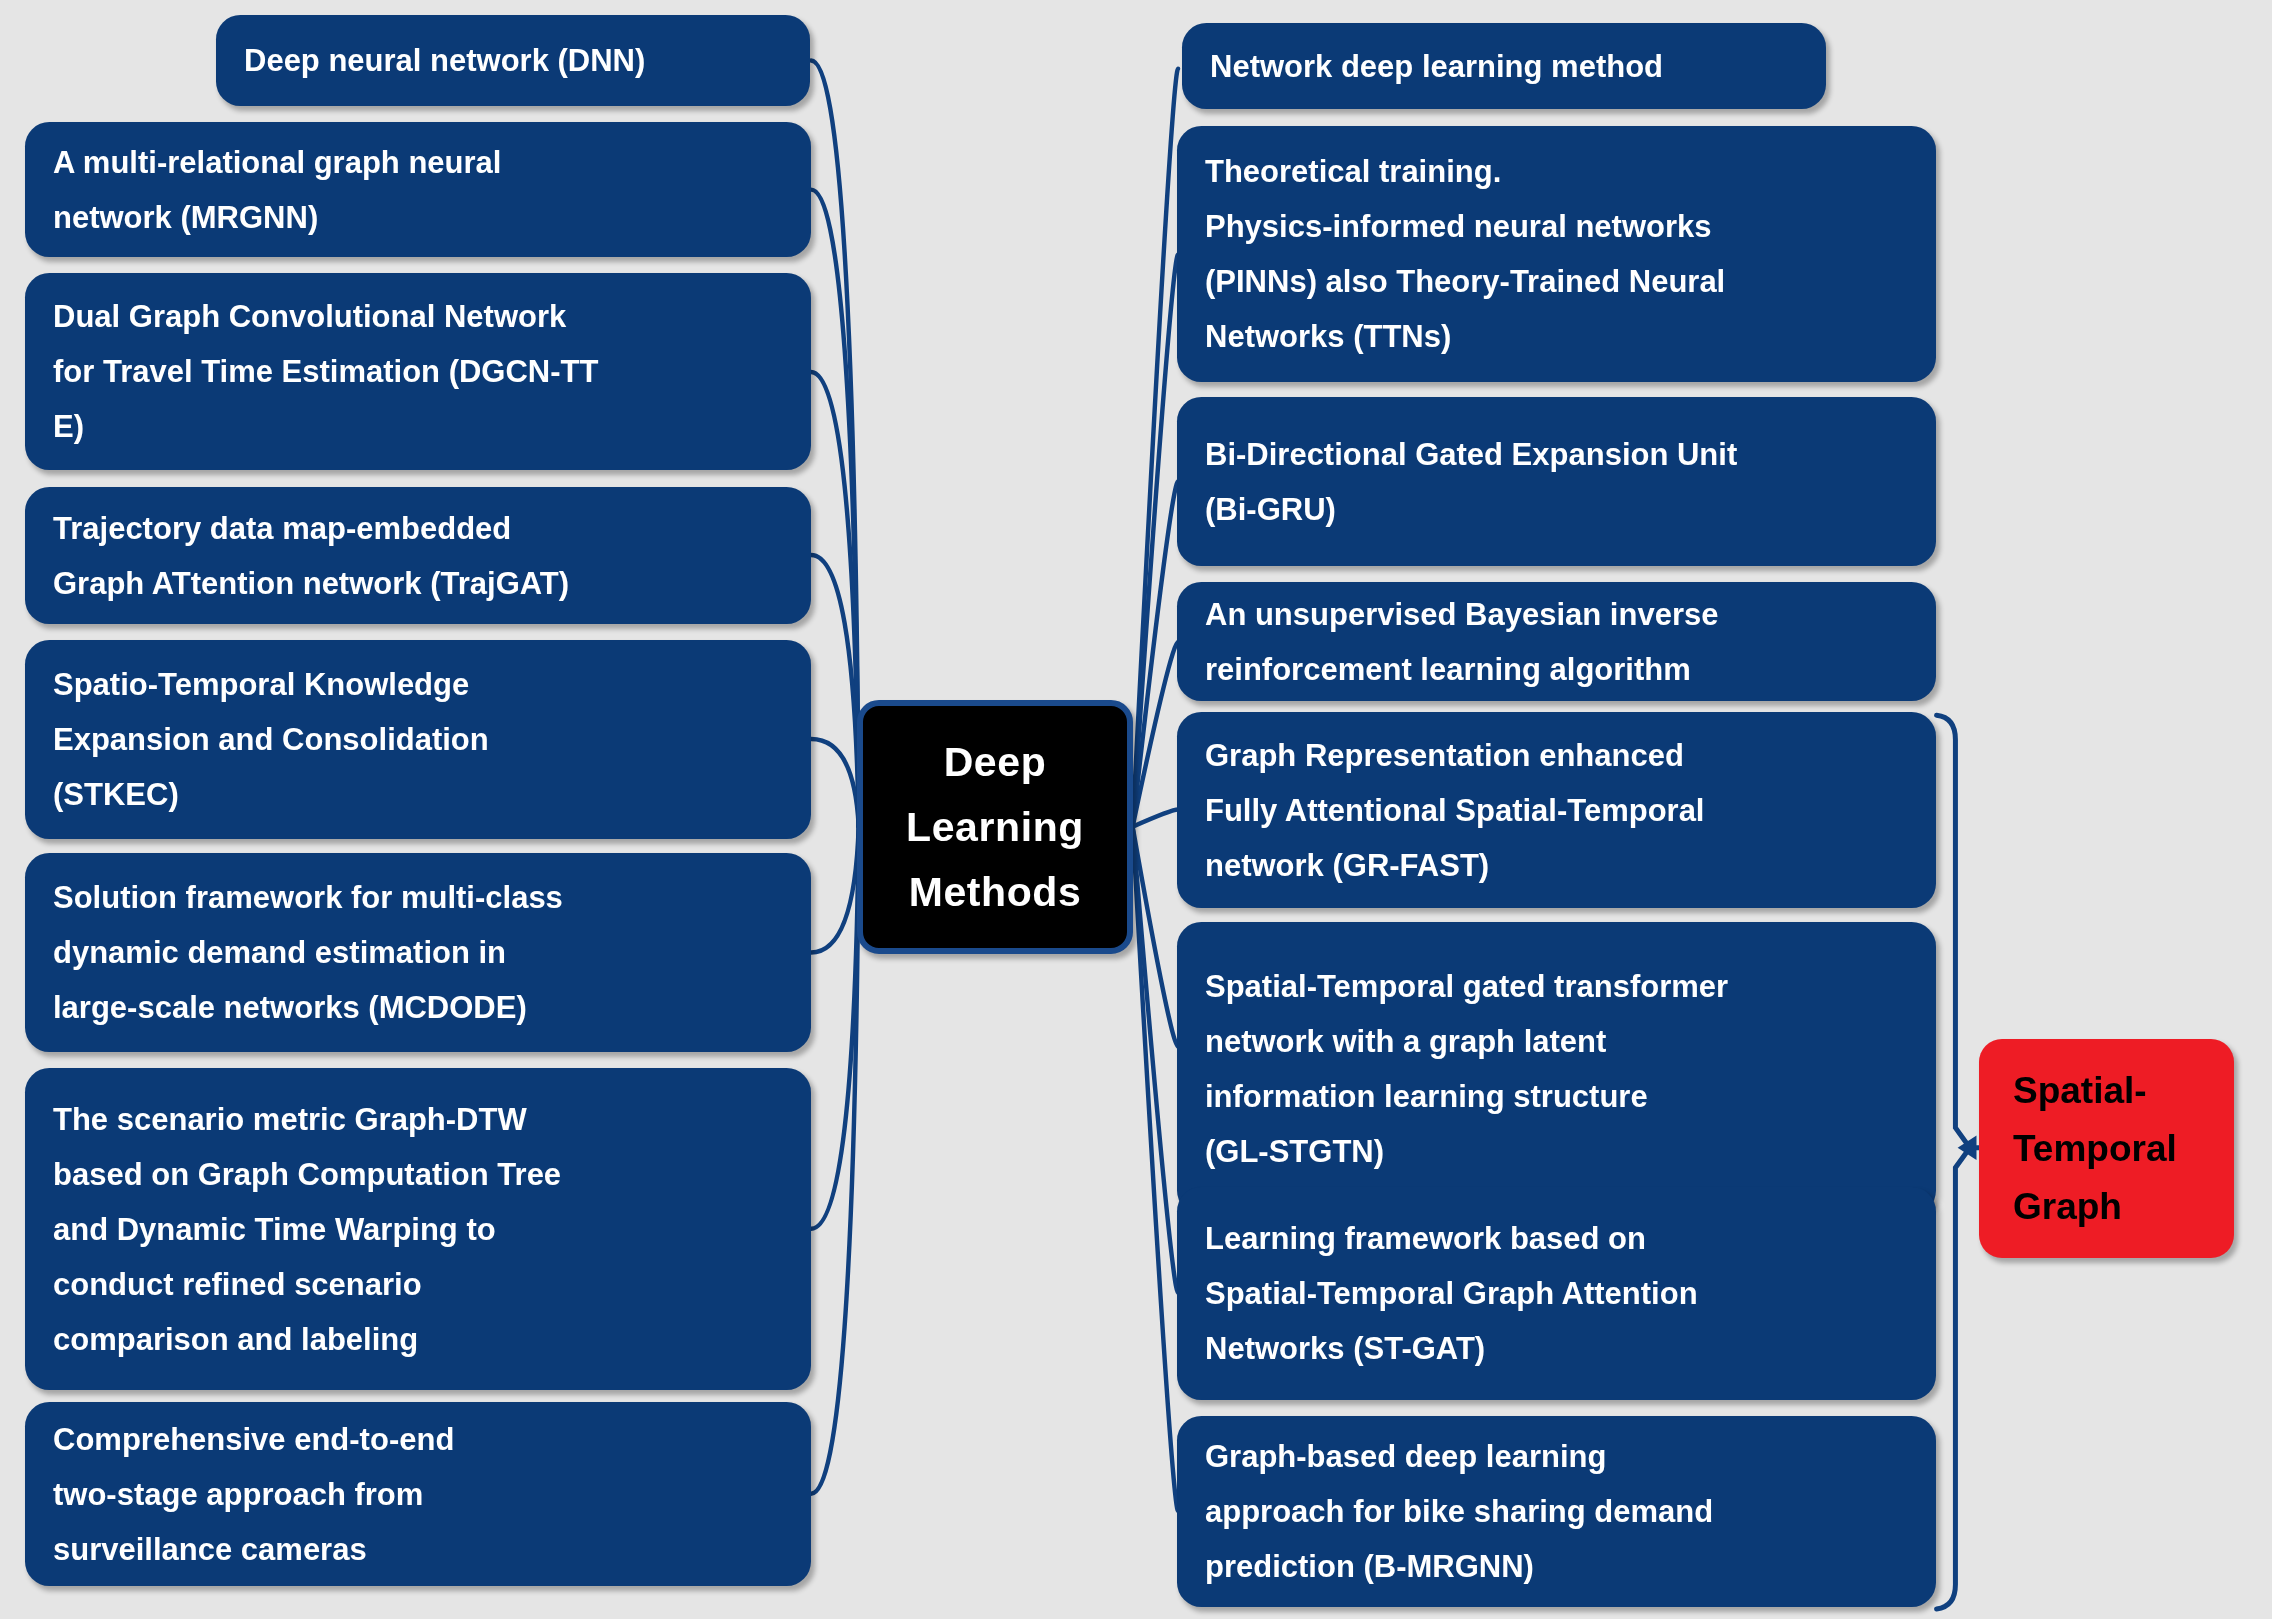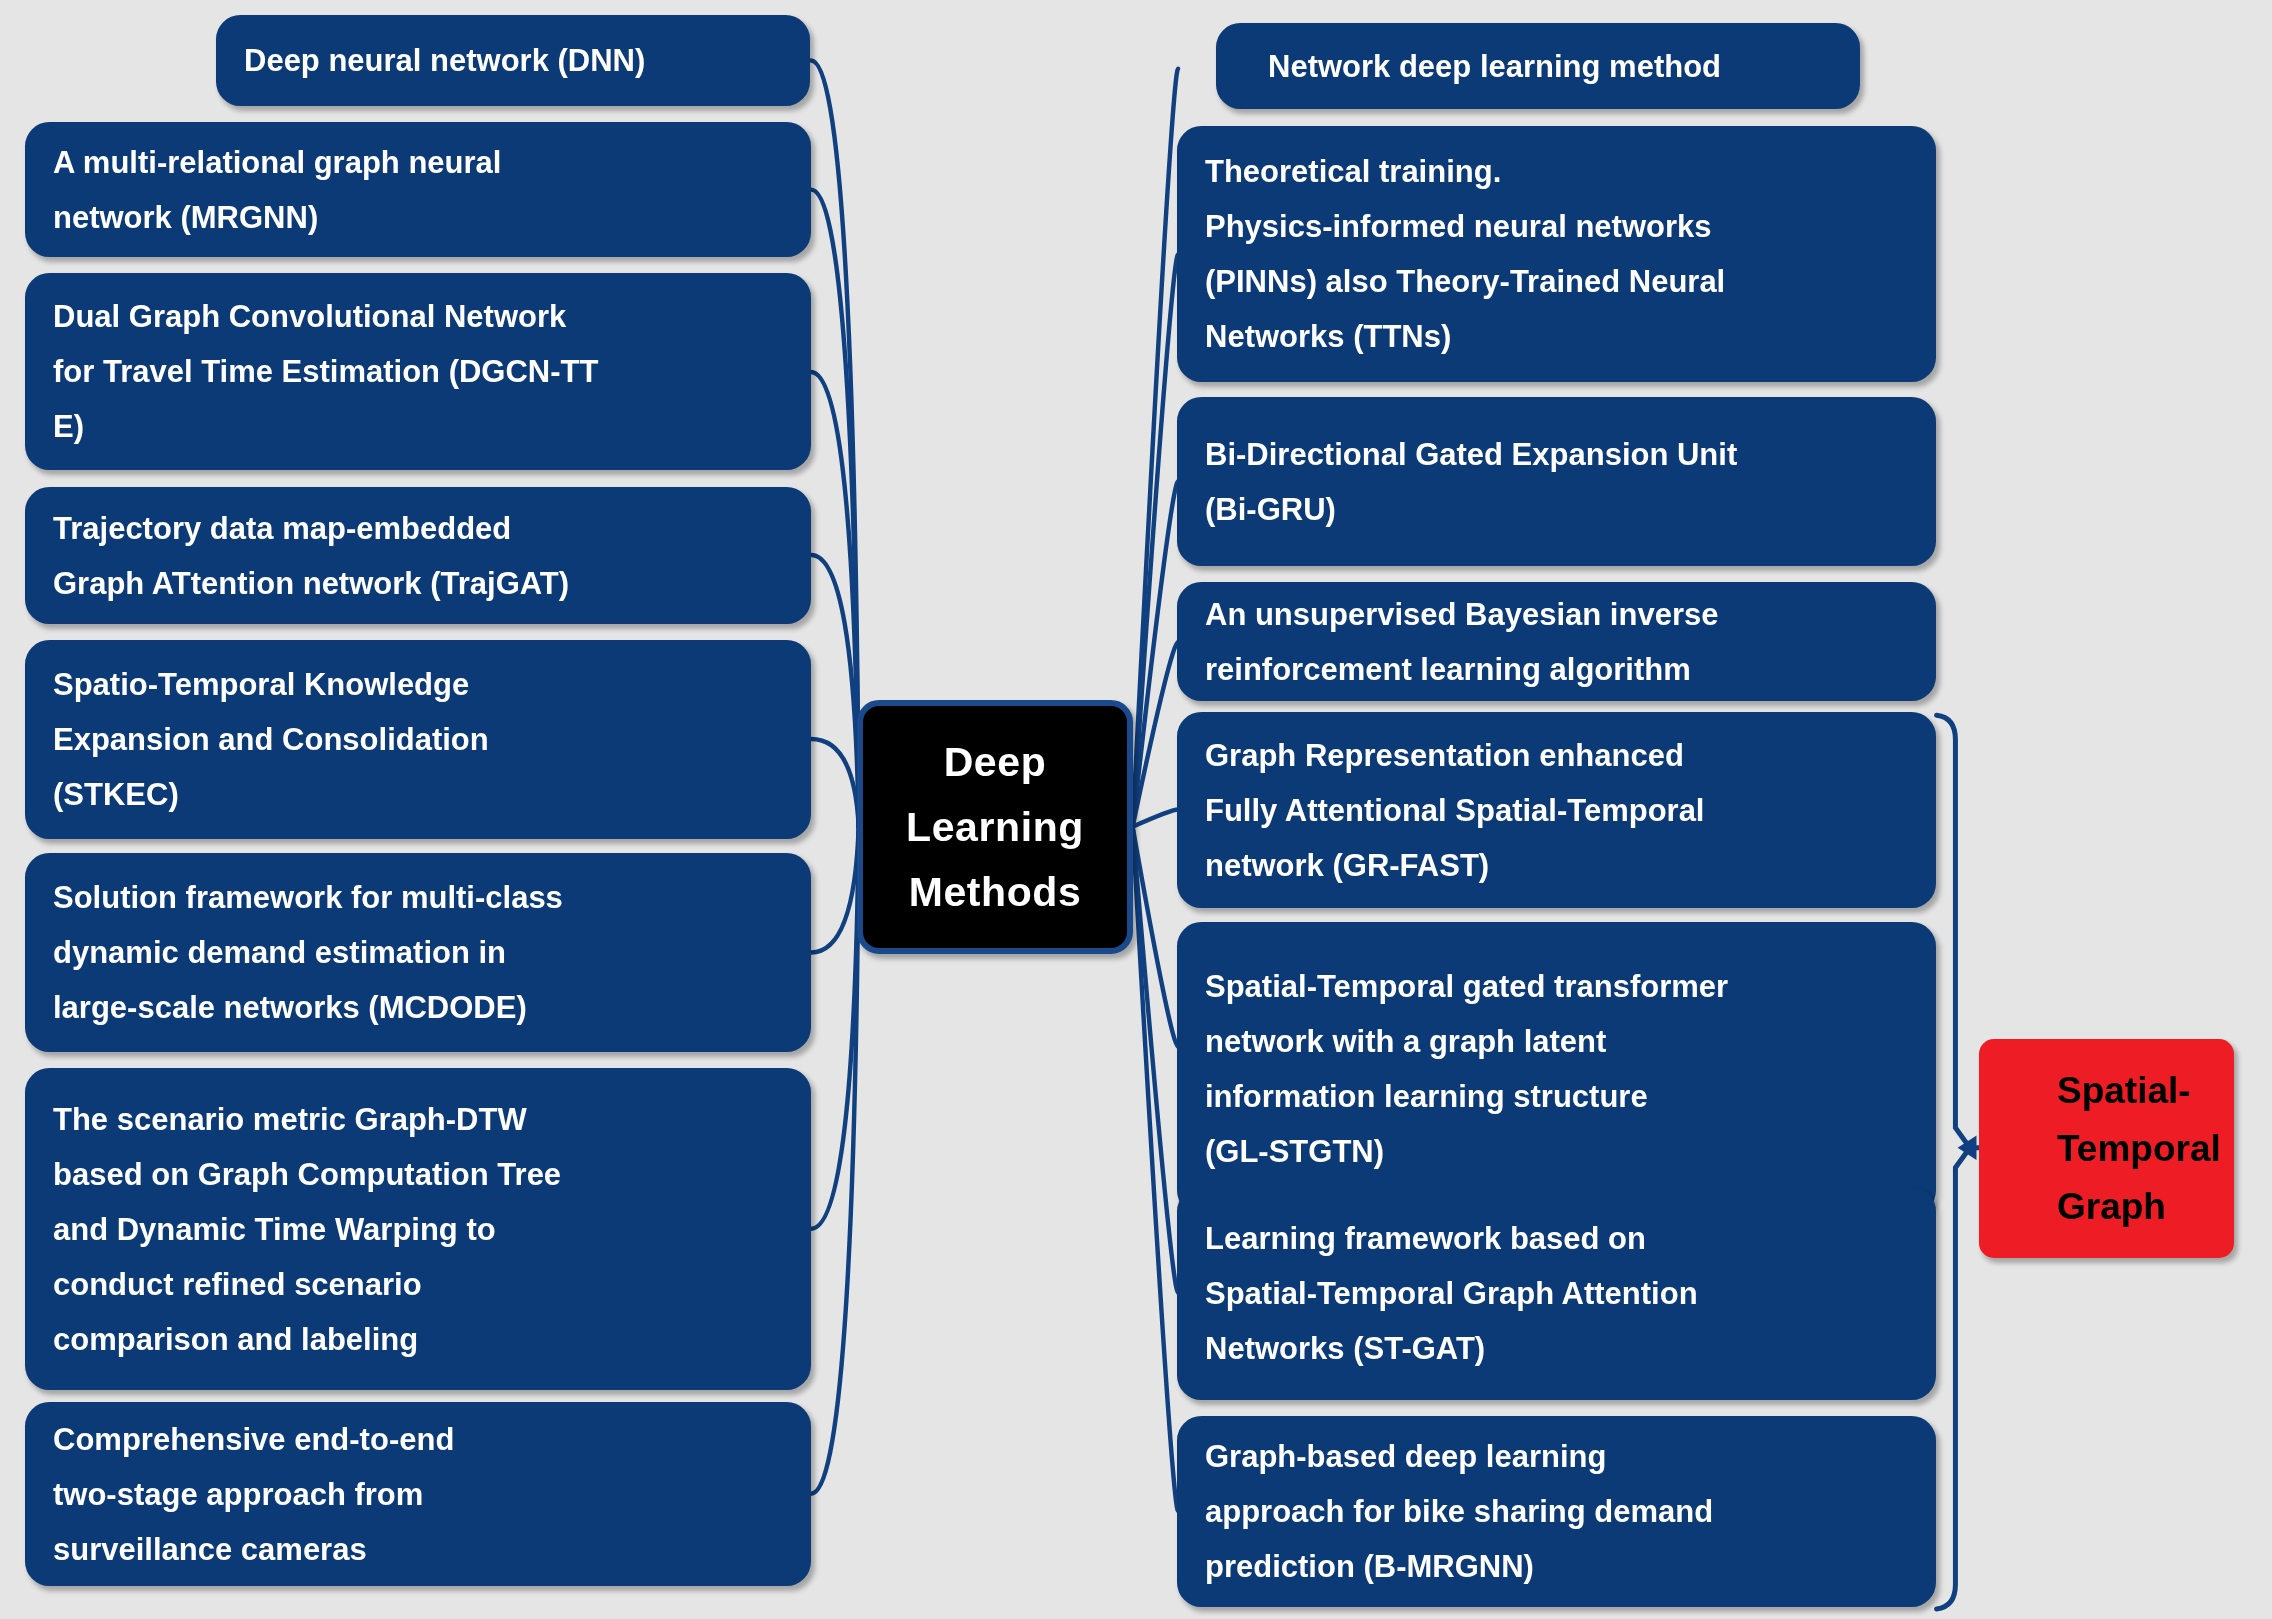--- a/index.html
+++ b/index.html
@@ -47,39 +47,38 @@
     justify-content:center;
     text-align:center;
     font-size:41px;
     line-height:65px;
     letter-spacing:0.6px;
   }
   .center-node .txt{padding:0;}
   .group-node{
     background:var(--group-fill,#ee1c25);
     color:var(--group-text,#000000);
-    border-radius:15px;
+    border-radius:23px;
     font-size:37px;
     line-height:58px;
-    padding-left:44px;
   }
   .group-node .txt{padding:0 11px 0 34px;}
   
   .n-l1{left:216px;  top:15px;   width:594px; height:91px;}
   .n-l2{left:25px;   top:122px;  width:786px; height:135px;}
   .n-l3{left:25px;   top:273px;  width:786px; height:197px;}
   .n-l4{left:25px;   top:487px;  width:786px; height:137px;}
   .n-l5{left:25px;   top:640px; width:786px; height:199px;}
   .n-l6{left:25px;   top:853px; width:786px; height:199px;}
   .n-l7{left:25px;   top:1068px; width:786px; height:322px;}
   .n-l8{left:25px;   top:1402px; width:786px; height:184px;}
   
   .n-c {left:857px; top:700px; width:276px;  height:254px;}
   
-  .n-r1{left:1216px; top:23px;   width:644px; height:86px;padding-left:24px;}
+  .n-r1{left:1182px; top:23px;   width:644px; height:86px;}
   .n-r2{left:1177px; top:126px;  width:759px; height:256px;}
   .n-r3{left:1177px; top:397px;  width:759px; height:169px;}
   .n-r4{left:1177px; top:582px; width:759px; height:119px;}
   .n-r5{left:1177px; top:712px; width:759px; height:196px;}
   .n-r6{left:1177px; top:922px; width:759px; height:293px;}
   .n-r7{left:1177px; top:1187px; width:759px; height:213px;}
   .n-r8{left:1177px; top:1416px; width:759px; height:191px;}
   
   .n-g {left:1979px; top:1039px; width:255px;  height:219px;}
 </style>

